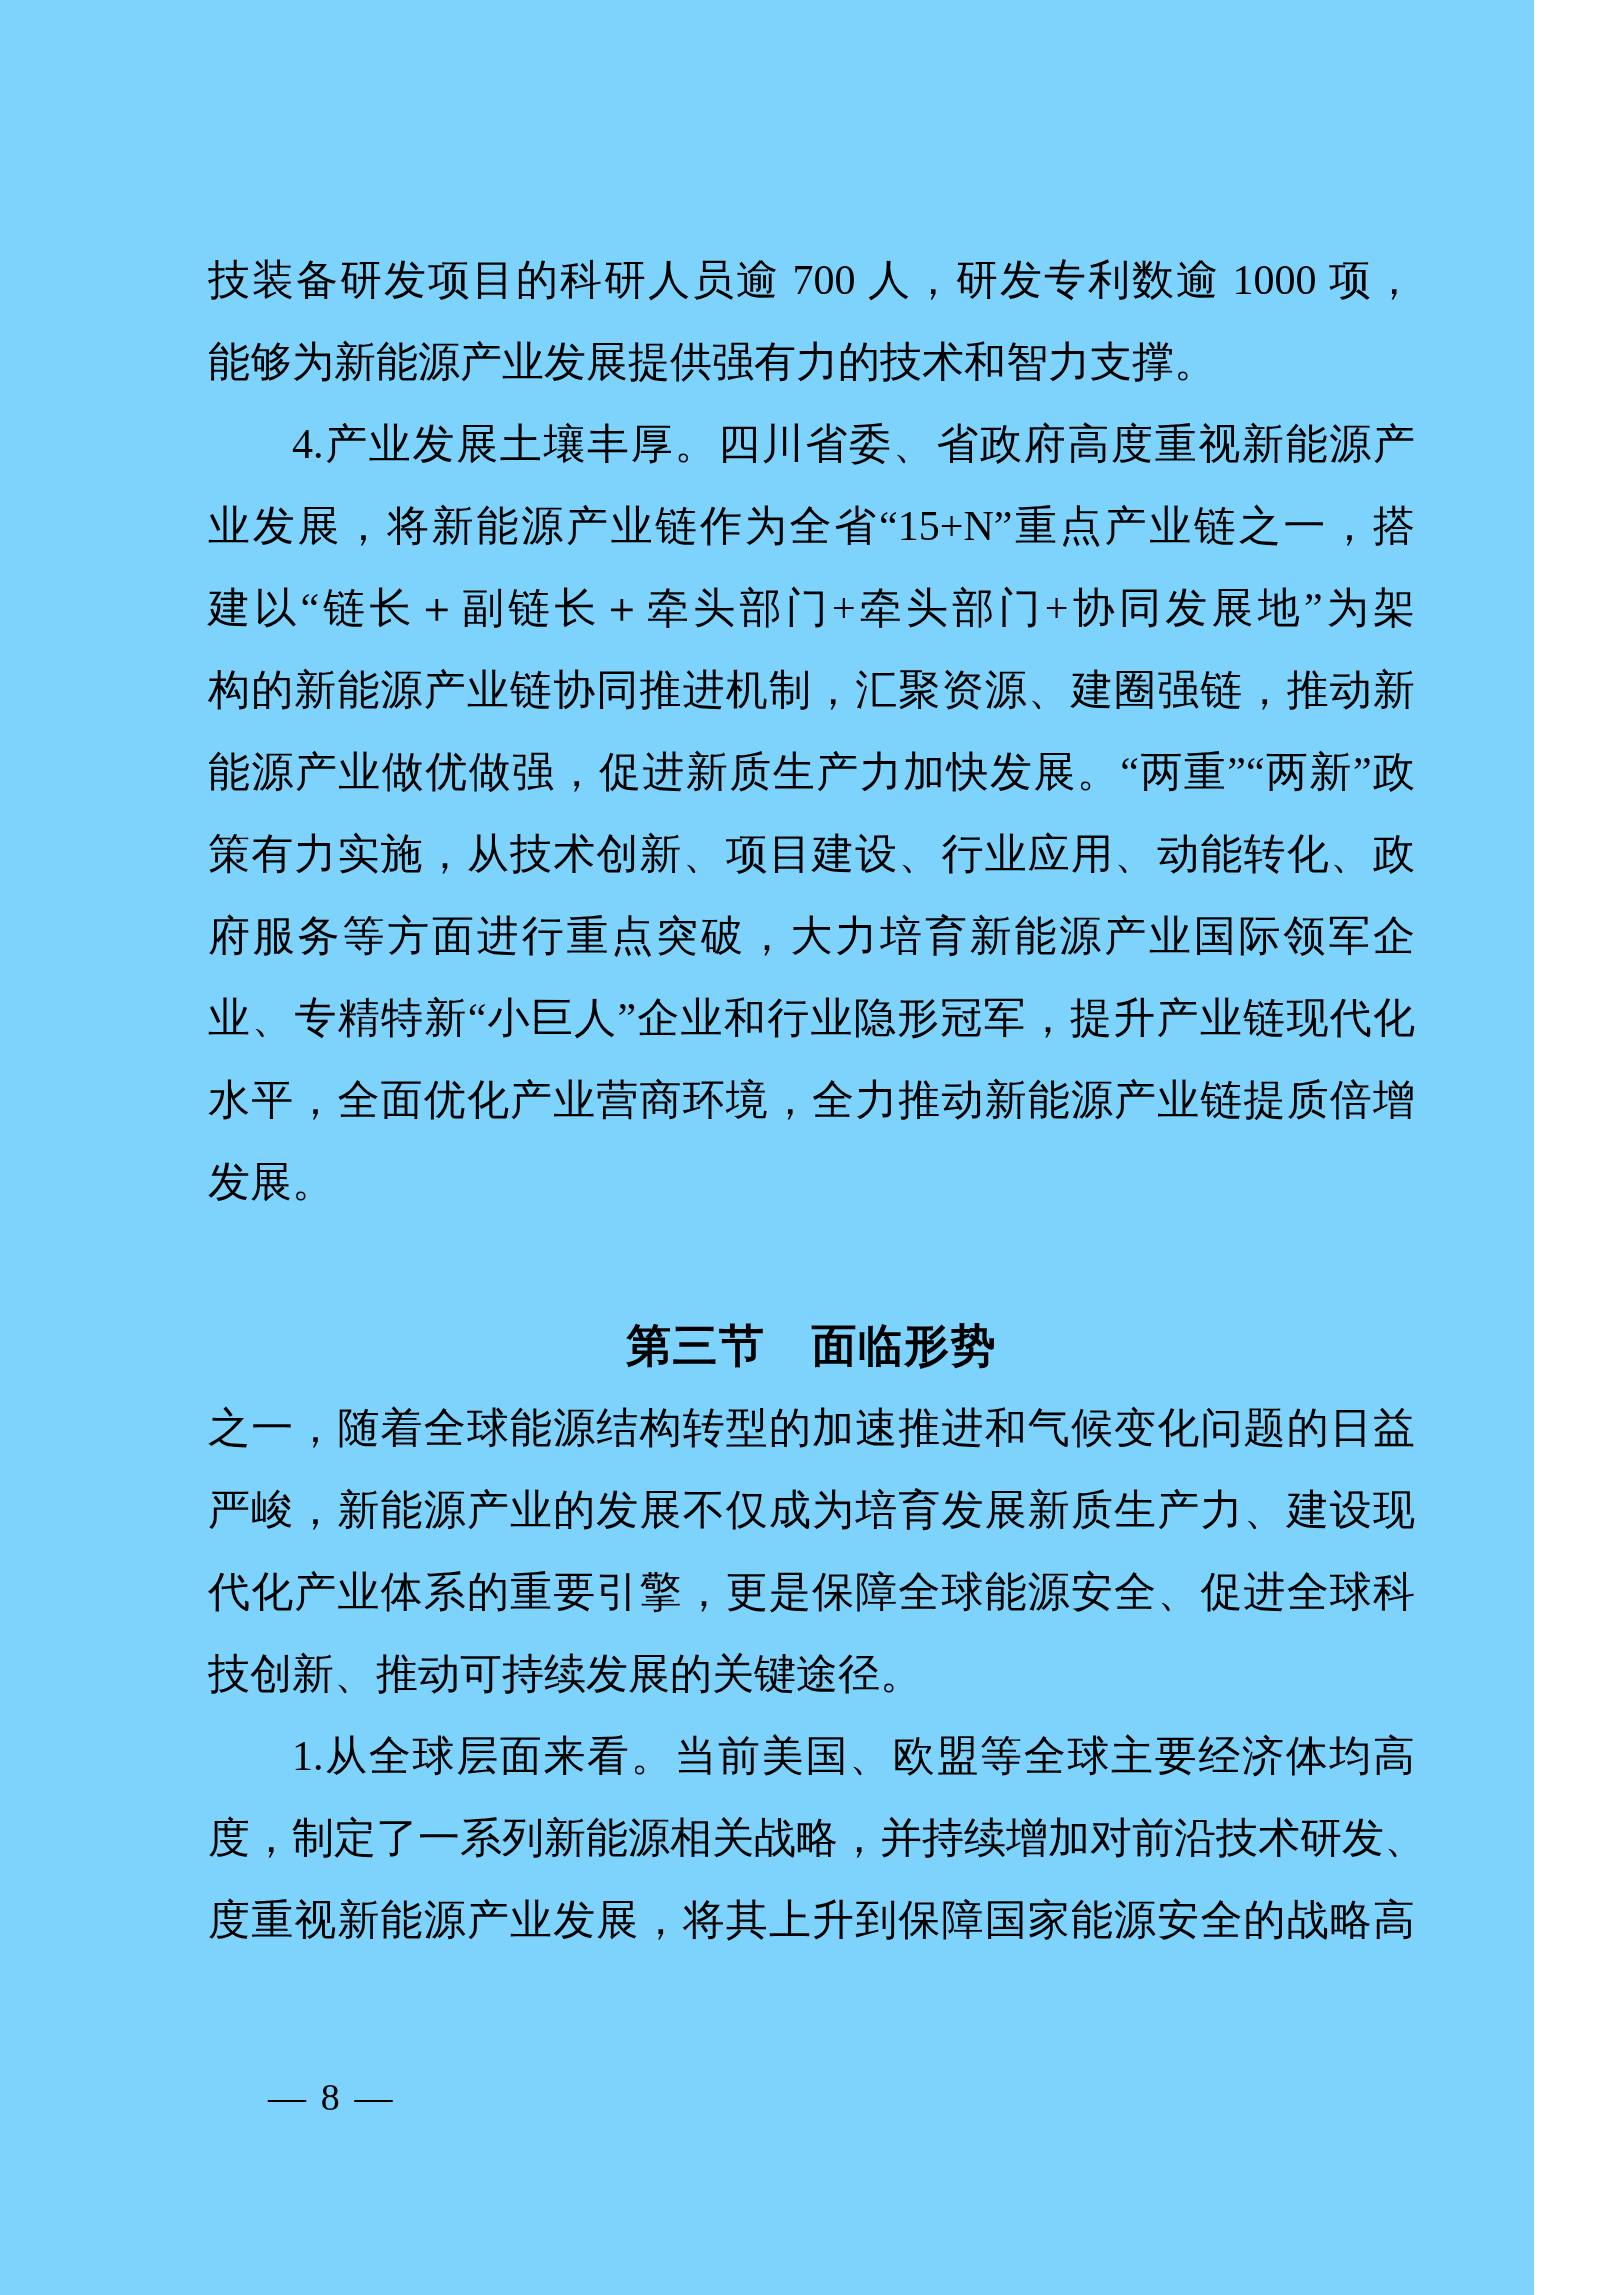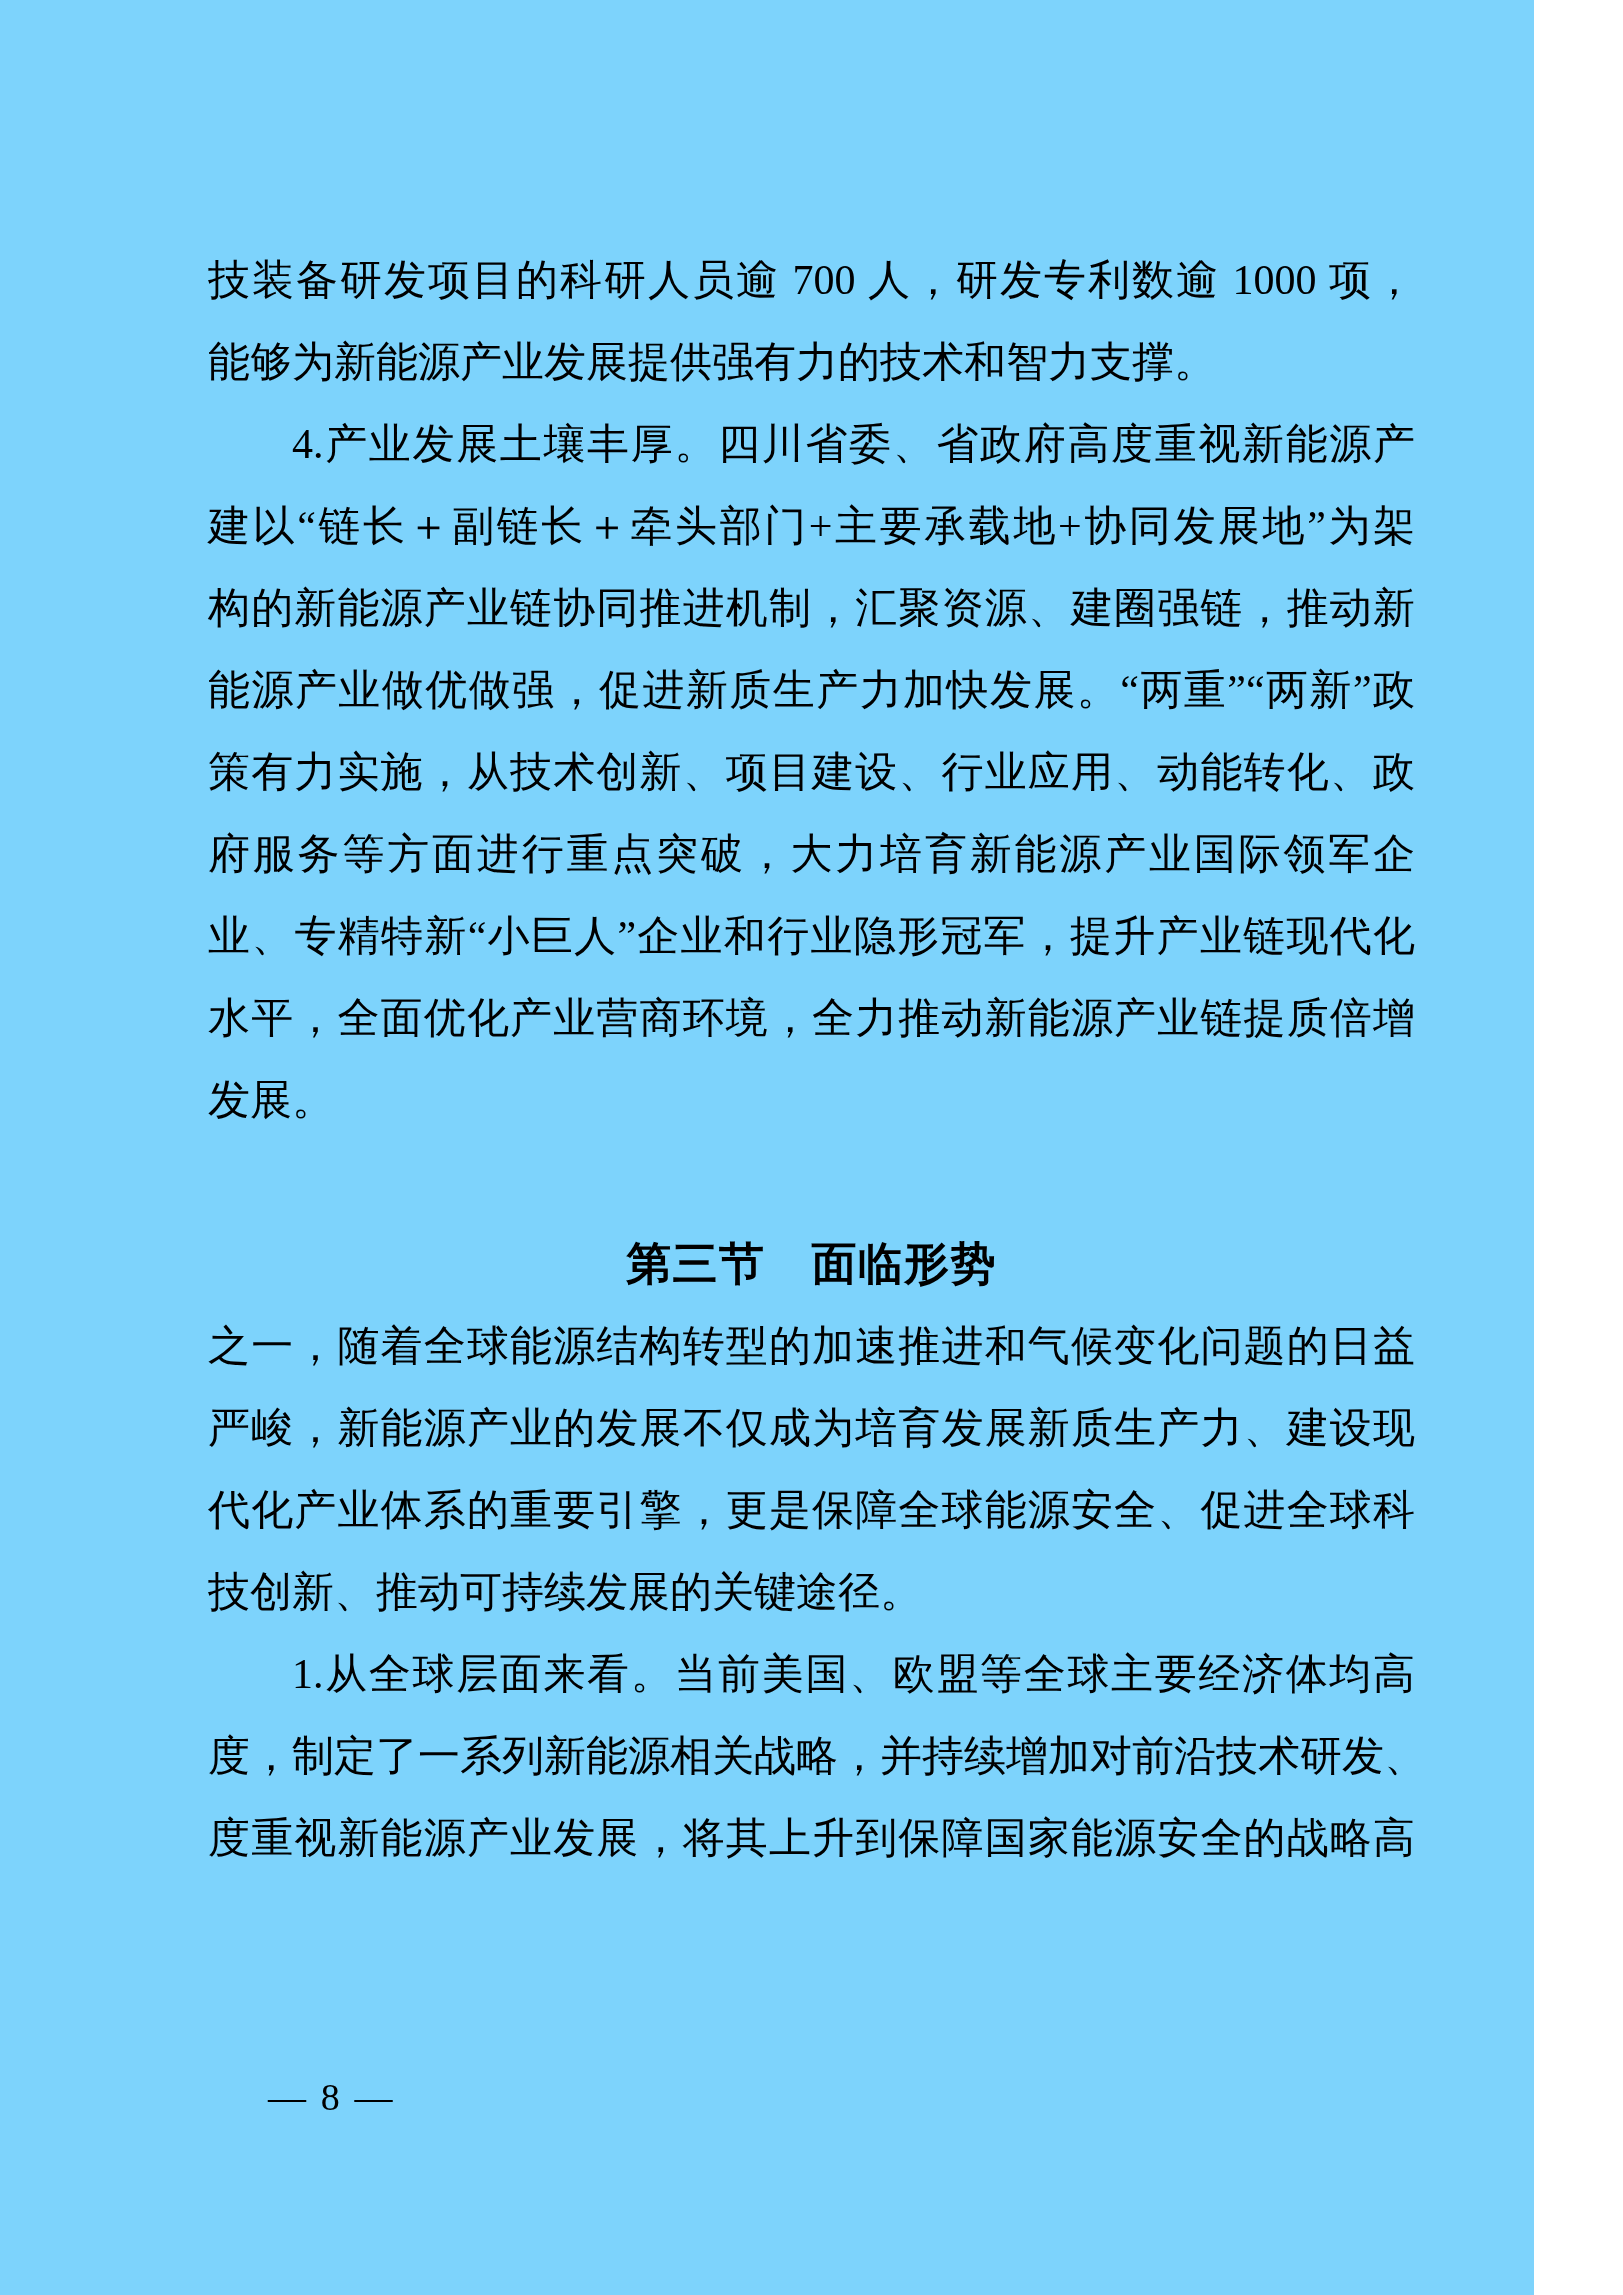--- a/index.html
+++ b/index.html
@@ -58,21 +58,22 @@
   }
 </style>
 </head>
 <body>
 
 <div class="page">
   <div class="text-block" id="text-block">
       <div class="line body">技装备研发项目的科研人员逾 700 人，研发专利数逾 1000 项，</div>
       <div class="line body end">能够为新能源产业发展提供强有力的技术和智力支撑。</div>
       <div class="line body indent">4.产业发展土壤丰厚。四川省委、省政府高度重视新能源产</div>
-      <div class="line body">建以“链长＋副链长＋牵头部门+主要承载地+协同发展地”为架</div>
+      <div class="line body">业发展，将新能源产业链作为全省“15+N”重点产业链之一，搭</div>
+      <div class="line body">建以“链长＋副链长＋牵头部门+牵头部门+协同发展地”为架</div>
       <div class="line body">构的新能源产业链协同推进机制，汇聚资源、建圈强链，推动新</div>
       <div class="line body">能源产业做优做强，促进新质生产力加快发展。“两重”“两新”政</div>
       <div class="line body">策有力实施，从技术创新、项目建设、行业应用、动能转化、政</div>
       <div class="line body">府服务等方面进行重点突破，大力培育新能源产业国际领军企</div>
       <div class="line body">业、专精特新“小巨人”企业和行业隐形冠军，提升产业链现代化</div>
       <div class="line body">水平，全面优化产业营商环境，全力推动新能源产业链提质倍增</div>
       <div class="line body end">发展。</div>
       <div class="line blank"></div>
       <div class="line heading">第三节　面临形势</div>
       <div class="line body">之一，随着全球能源结构转型的加速推进和气候变化问题的日益</div>

